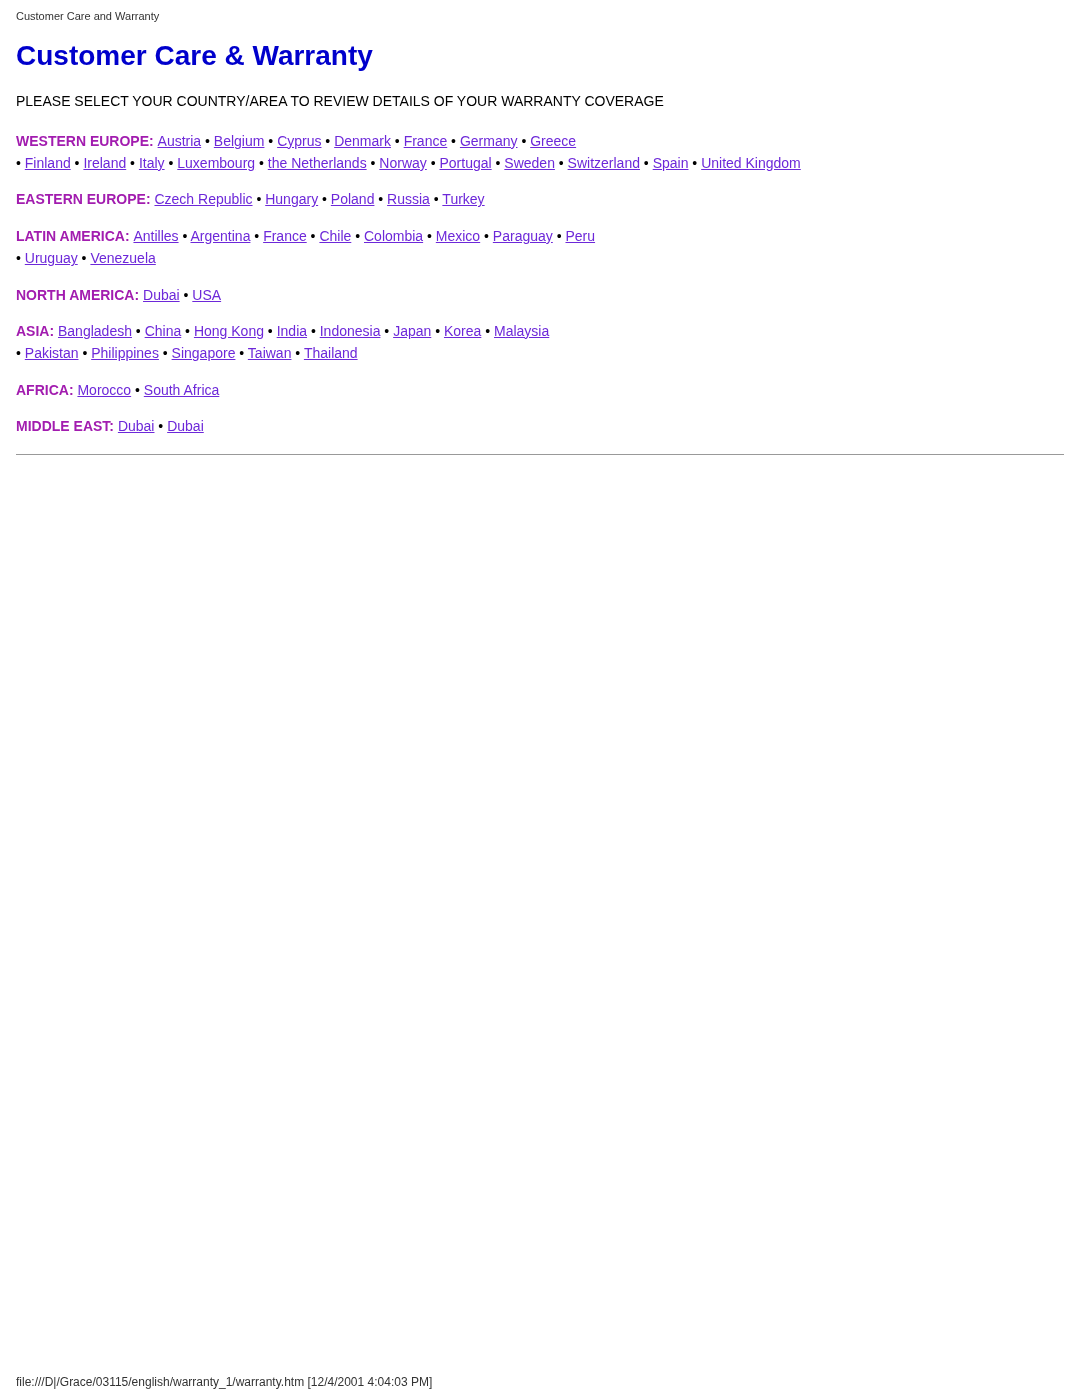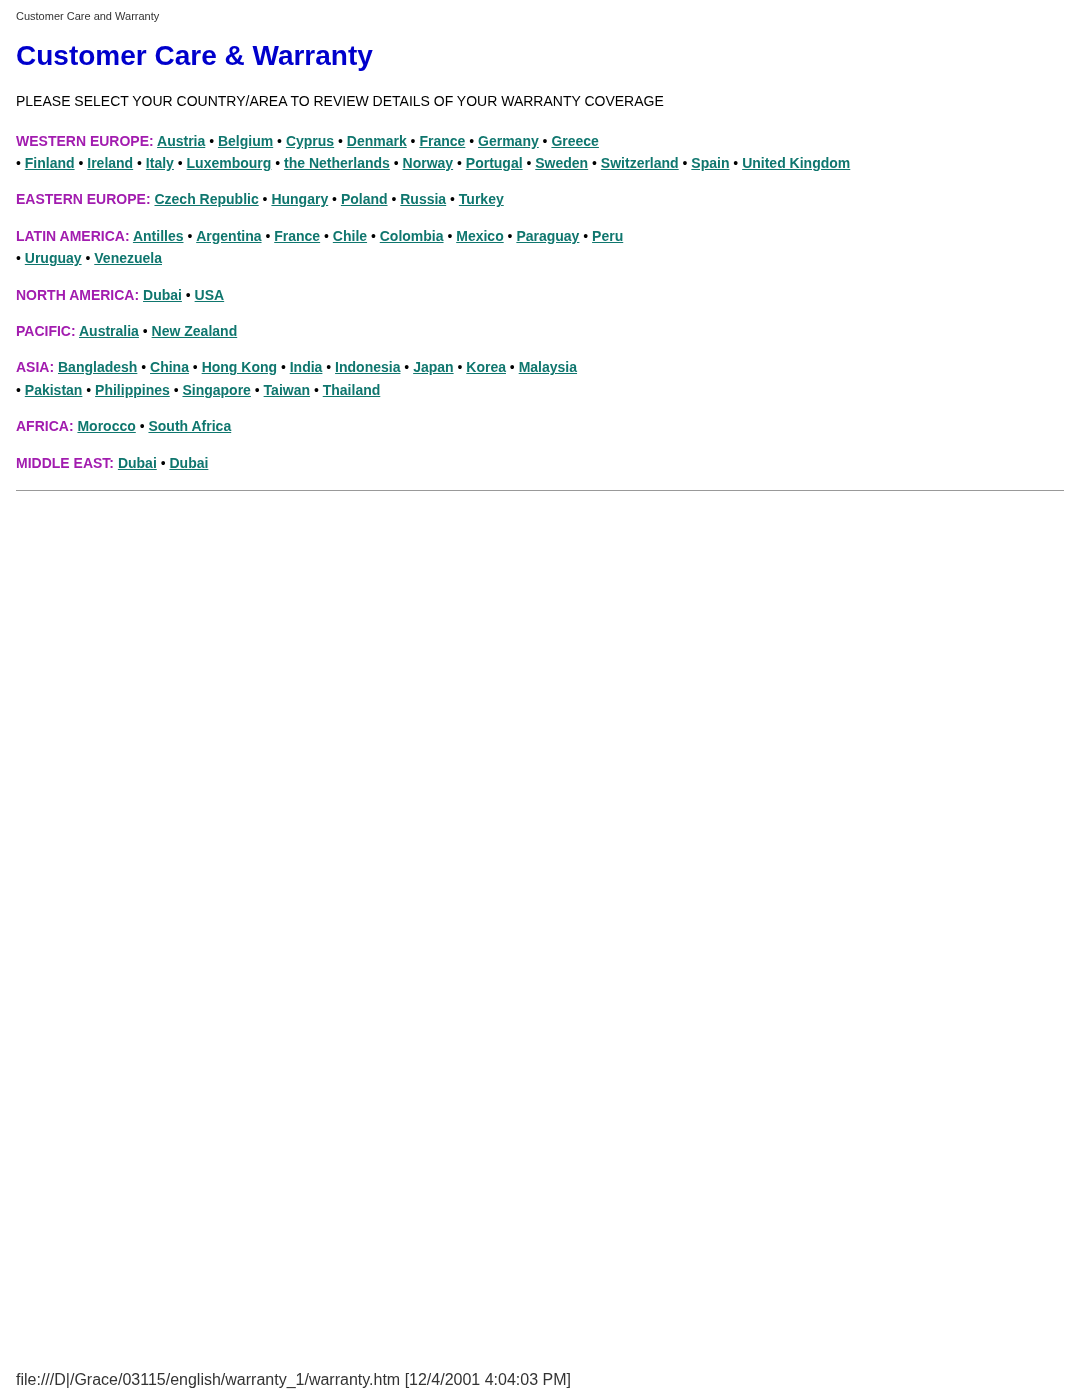--- a/index.html
+++ b/index.html
@@ -45,54 +45,52 @@
       font-size: 14px;
     }
 
     .region-label {
       color: #a21caf;
       font-weight: bold;
       text-transform: uppercase;
     }
 
     .region-block a {
-      color: #0f766e;
+      color: #6d28d9;
       text-decoration: underline;
-      font-weight: bold;
     }
 
     .separator {
       border: none;
       border-top: 1px solid #999;
       margin: 16px 0;
     }
 
     #footer {
-      font-size: 16px;
+      font-size: 12px;
       color: #333;
       position: fixed;
       bottom: 8px;
       left: 16px;
     }
   </style>
 </head>
 <body>
 
 <div id="browser-tab">Customer Care and Warranty</div>
 
 <h1 id="page-title">Customer Care &amp; Warranty</h1>
 
 <p id="subtitle">PLEASE SELECT YOUR COUNTRY/AREA TO REVIEW DETAILS OF YOUR WARRANTY COVERAGE</p>
 
 <div id="regions-container">
     <div class="region-block"><span class="region-label">WESTERN EUROPE: </span><a href="#">Austria</a> • <a href="#">Belgium</a> • <a href="#">Cyprus</a> • <a href="#">Denmark</a> • <a href="#">France</a> • <a href="#">Germany</a> • <a href="#">Greece</a><br> • <a href="#">Finland</a> • <a href="#">Ireland</a> • <a href="#">Italy</a> • <a href="#">Luxembourg</a> • <a href="#">the Netherlands</a> • <a href="#">Norway</a> • <a href="#">Portugal</a> • <a href="#">Sweden</a> • <a href="#">Switzerland</a> • <a href="#">Spain</a> • <a href="#">United Kingdom</a></div>
     <div class="region-block"><span class="region-label">EASTERN EUROPE: </span><a href="#">Czech Republic</a> • <a href="#">Hungary</a> • <a href="#">Poland</a> • <a href="#">Russia</a> • <a href="#">Turkey</a></div>
     <div class="region-block"><span class="region-label">LATIN AMERICA: </span><a href="#">Antilles</a> • <a href="#">Argentina</a> • <a href="#">France</a> • <a href="#">Chile</a> • <a href="#">Colombia</a> • <a href="#">Mexico</a> • <a href="#">Paraguay</a> • <a href="#">Peru</a><br> • <a href="#">Uruguay</a> • <a href="#">Venezuela</a></div>
     <div class="region-block"><span class="region-label">NORTH AMERICA: </span><a href="#">Dubai</a> • <a href="#">USA</a></div>
-    <div class="region-block"><span class="region-label">PACIFIC: </span><a href="#">Australia</a> • <a href="#">New Zealand</a></div>
     <div class="region-block"><span class="region-label">ASIA: </span><a href="#">Bangladesh</a> • <a href="#">China</a> • <a href="#">Hong Kong</a> • <a href="#">India</a> • <a href="#">Indonesia</a> • <a href="#">Japan</a> • <a href="#">Korea</a> • <a href="#">Malaysia</a><br> • <a href="#">Pakistan</a> • <a href="#">Philippines</a> • <a href="#">Singapore</a> • <a href="#">Taiwan</a> • <a href="#">Thailand</a></div>
     <div class="region-block"><span class="region-label">AFRICA: </span><a href="#">Morocco</a> • <a href="#">South Africa</a></div>
     <div class="region-block"><span class="region-label">MIDDLE EAST: </span><a href="#">Dubai</a> • <a href="#">Dubai</a></div>
   </div>
 
 <hr class="separator">
 
 <div id="footer">file:///D|/Grace/03115/english/warranty_1/warranty.htm [12/4/2001 4:04:03 PM]</div>
 
 </body></html>

